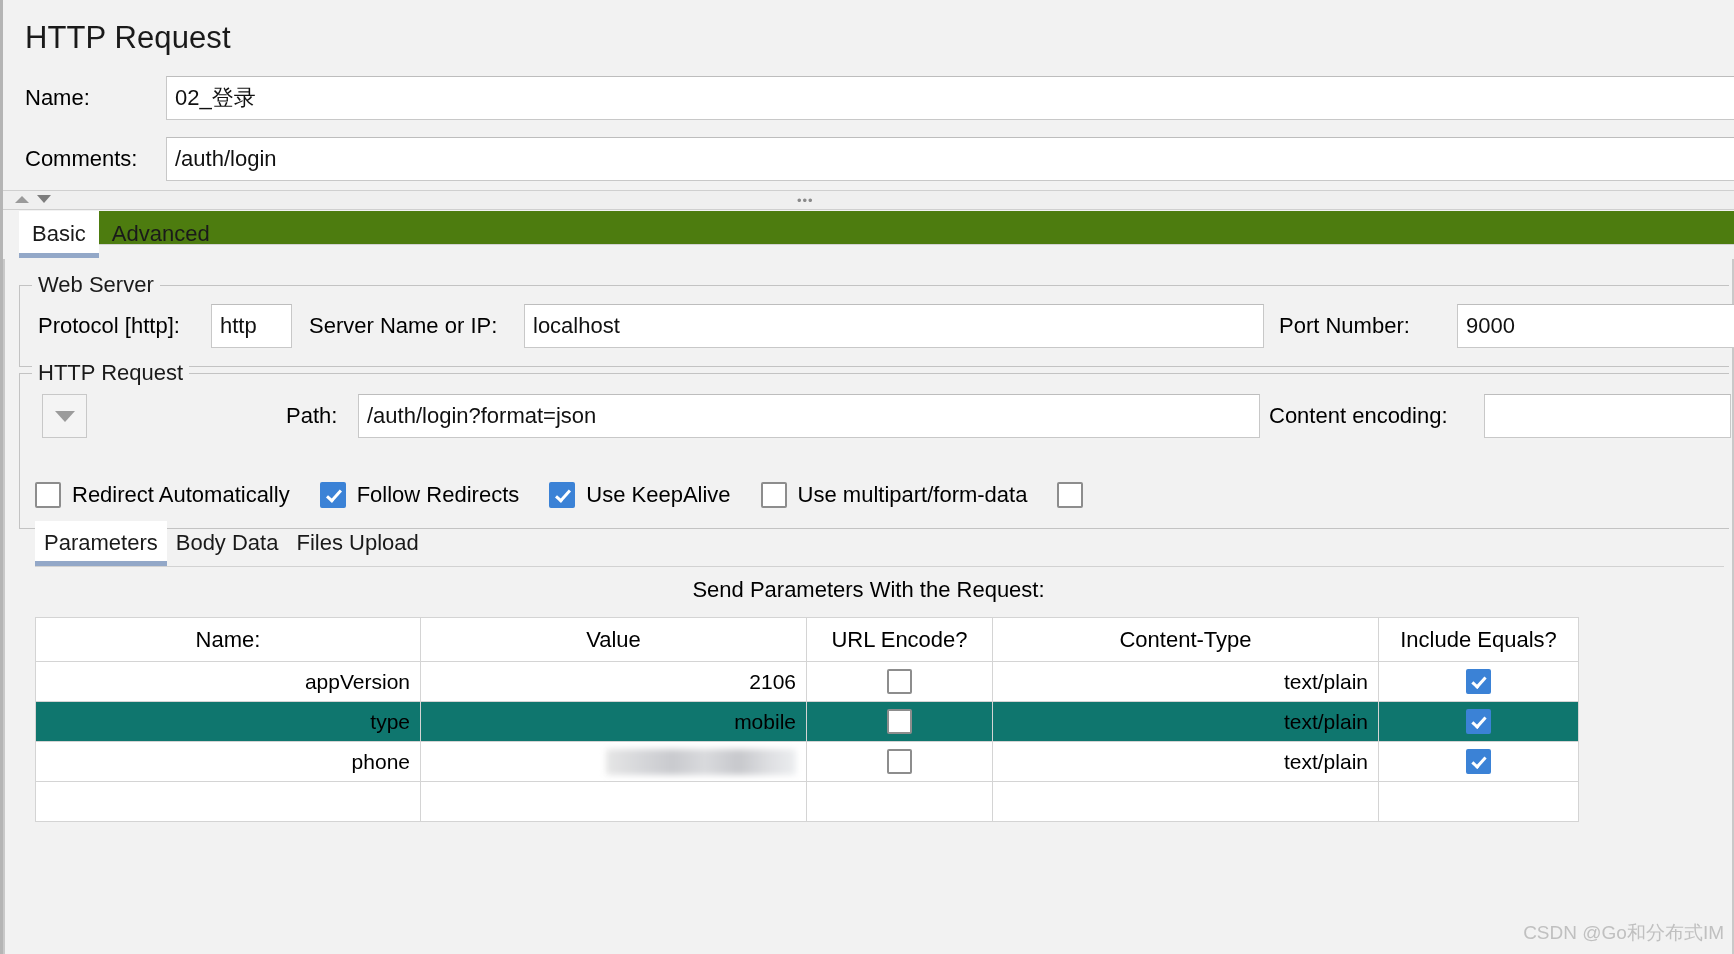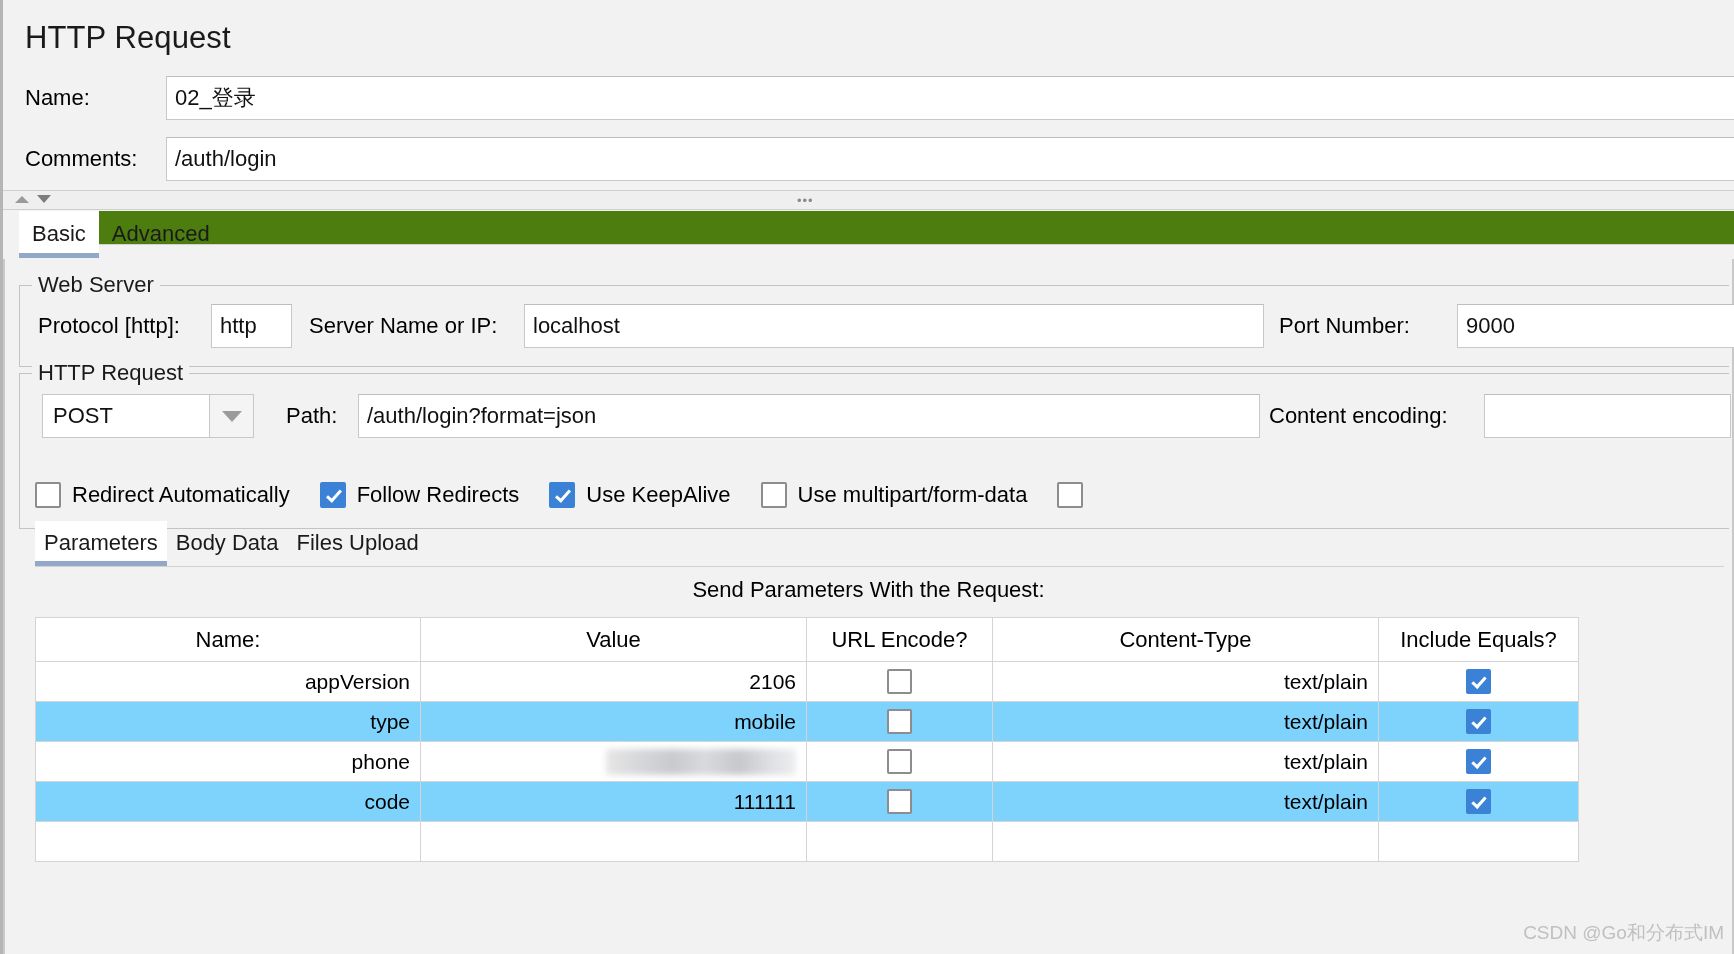--- a/index.html
+++ b/index.html
@@ -343,21 +343,21 @@
     overflow: hidden;
     white-space: nowrap;
   }
   .params-table th {
     background: #ffffff;
     text-align: center;
     font-size: 22px;
     height: 44px;
   }
   .params-table td { text-align: right; }
-  .params-table tr.alt td { background: #7dd3fc; }
+  .params-table tr.alt td { background: #0f766e; }
   .params-table td.center { text-align: center; }
   .col-name { width: 385px; }
   .col-value { width: 386px; }
   .col-urlenc { width: 186px; }
   .col-ctype { width: 386px; margin-left: 43px; }
   .col-eq { width: 200px; }
 
   .cell-cb {
     display: inline-block;
     width: 25px;
@@ -444,21 +444,20 @@
       <div class="text-input" style="left:504px; top:18px; width:740px;">localhost</div>
 
       <div class="inline-label" style="left:1259px; top:18px;">Port Number:</div>
       <div class="text-input" style="left:1437px; top:18px; width:290px;">9000</div>
     </div>
 
     <div class="group http-request">
       <div class="group-title">HTTP Request</div>
 
       <div class="combo" style="left:22px; top:20px; width:212px;">
-        <div class="combo-text">POST</div>
         <div class="combo-arrow">
             <i></i>
           </div>
       </div>
 
       <div class="inline-label" style="left:266px; top:20px;">Path:</div>
       <div class="text-input" style="left:338px; top:20px; width:902px;">/auth/login?format=json</div>
 
       <div class="inline-label" style="left:1249px; top:20px;">Content encoding:</div>
       <div class="text-input" style="left:1464px; top:20px; width:247px;"></div>
@@ -519,27 +518,20 @@
           <td>text/plain</td>
           <td class="center"><span class="cell-cb checked"></span></td>
         </tr>
         <tr>
           <td>phone</td>
           <td><span class="redacted"></span></td>
           <td class="center"><span class="cell-cb"></span></td>
           <td>text/plain</td>
           <td class="center"><span class="cell-cb checked"></span></td>
         </tr>
-        <tr class="alt">
-          <td>code</td>
-          <td>111111</td>
-          <td class="center"><span class="cell-cb"></span></td>
-          <td>text/plain</td>
-          <td class="center"><span class="cell-cb checked"></span></td>
-        </tr>
         <tr>
           <td></td>
           <td></td>
           <td class="center"></td>
           <td></td>
           <td class="center"></td>
         </tr>
       </tbody>
     </table>
 

